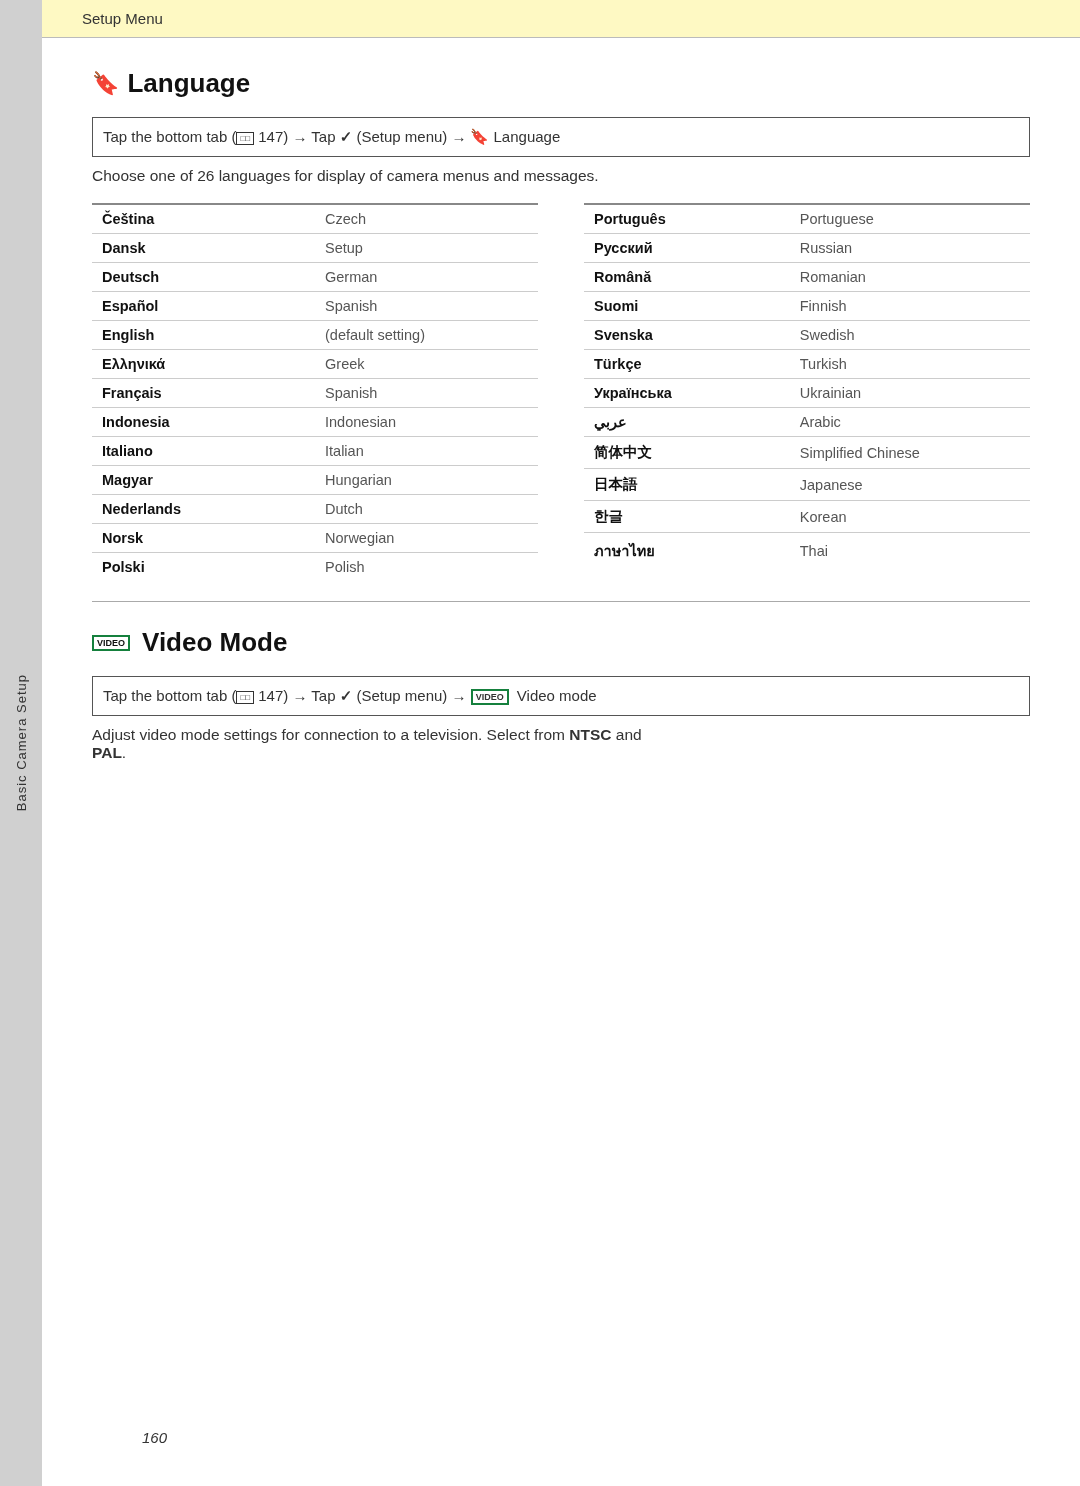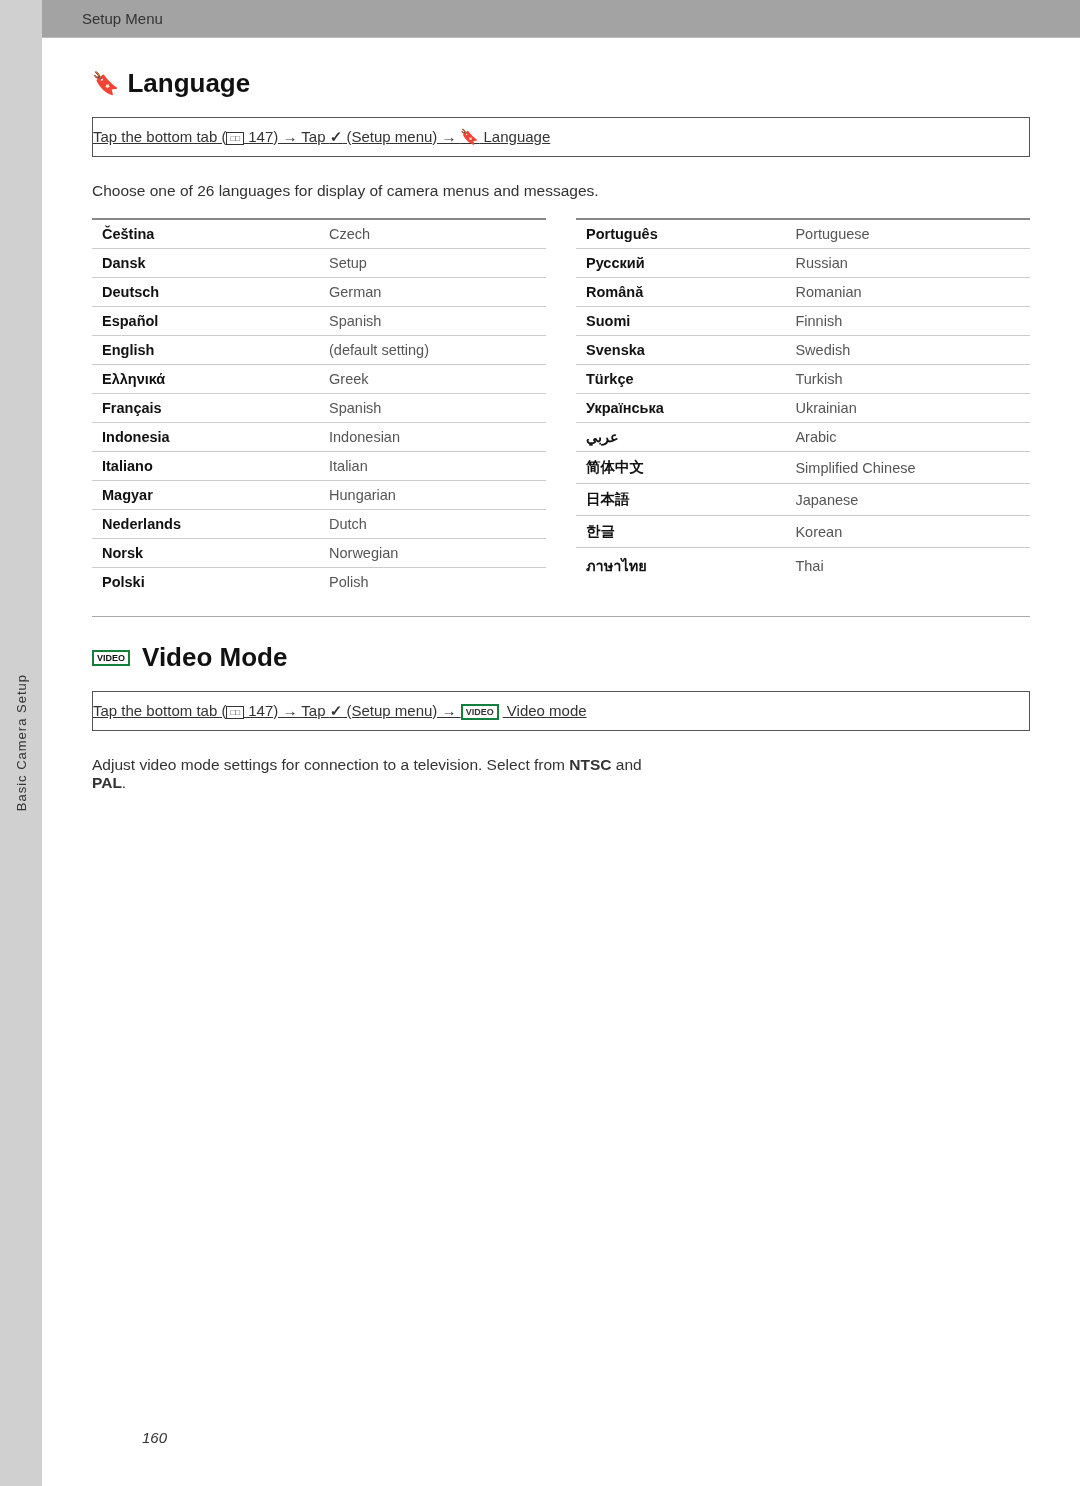--- a/index.html
+++ b/index.html
@@ -41,21 +41,21 @@
 
     
     .main-content {
       flex: 1;
       display: flex;
       flex-direction: column;
     }
 
     
     .header-bar {
-      background: #a3a3a3;
+      background: #fef9c3;
       padding: 10px 40px;
       font-size: 15px;
       color: #333;
       border-bottom: 1px solid #bbb;
     }
 
     .content-area {
       padding: 30px 50px 40px 50px;
       flex: 1;
     }
@@ -72,39 +72,38 @@
     }
 
     .section-icon {
       display: inline-block;
       font-size: 22px;
     }
 
     
     .nav-box {
       border: 1.5px solid #555;
-      padding: 10px 0;
-      margin-bottom: 25px;
+      padding: 10px 10px;
+      margin-bottom: 10px;
       font-size: 15px;
       color: #333;
       background: #fff;
-      text-decoration: underline;
     }
 
     
     .description {
       font-size: 15.5px;
       color: #333;
       margin-bottom: 18px;
     }
 
     
     .lang-two-col {
       display: flex;
-      gap: 0;
+      gap: 8px;
       justify-content: space-between;
     }
 
     .lang-col {
       flex: 1;
     }
 
     .lang-col table {
       width: 100%;
       border-collapse: collapse;

